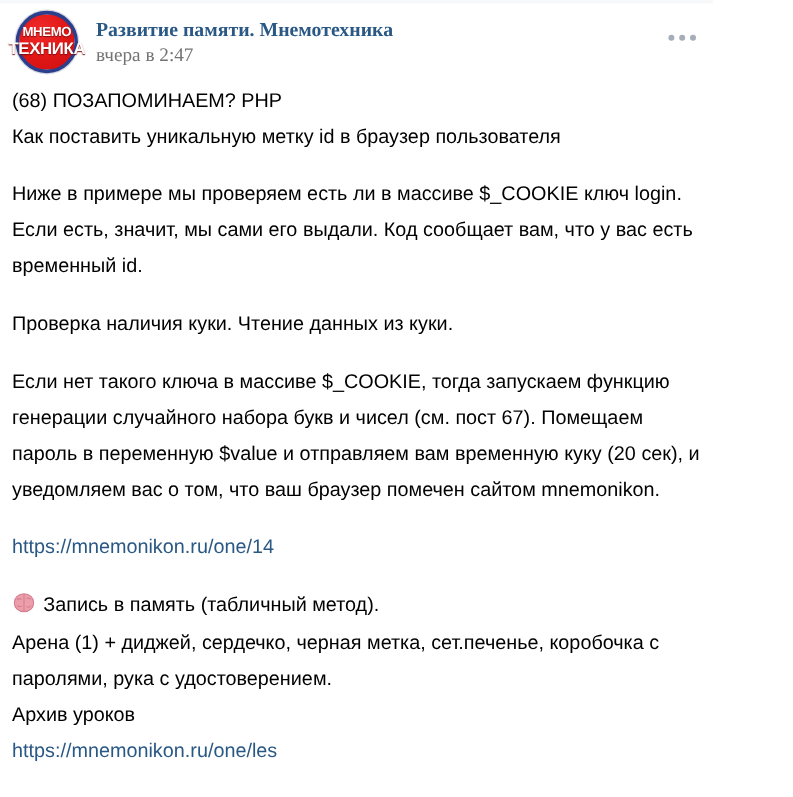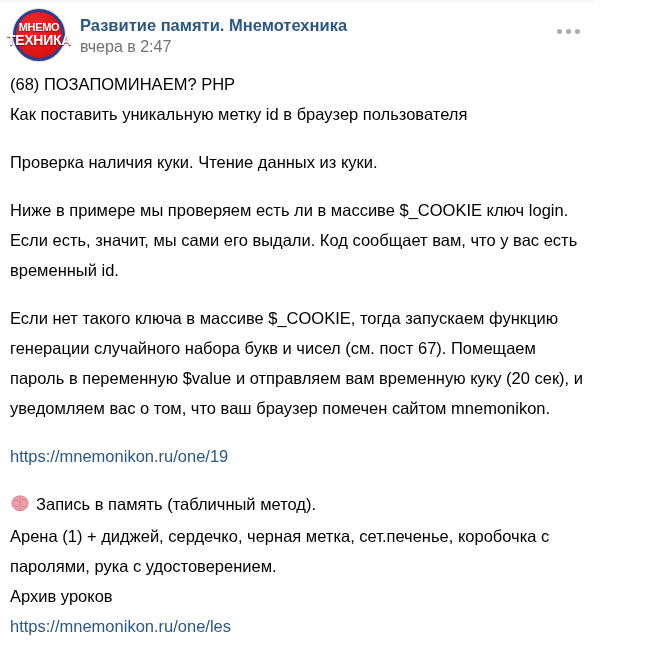--- a/index.html
+++ b/index.html
@@ -47,20 +47,21 @@
     font-weight: 700;
     text-align: center;
     line-height: 1.05;
     user-select: none;
   }
   .avatar-line1 { font-size: 11px; letter-spacing: -0.3px; text-shadow: 0 1px 1px #7a0c0c; }
   .avatar-line2 { font-size: 14px; letter-spacing: -0.3px; text-shadow: 0 1px 1px #7a0c0c; }
   .header-text {
     margin-left: 15px;
     padding-top: 5px;
+    font-family: Liberation Serif, serif;
   }
   .group-name {
     display: block;
     color: #2a5885;
     font-size: 16.5px;
     font-weight: 700;
     line-height: 22px;
     text-decoration: none;
     cursor: pointer;
   }
@@ -133,25 +134,25 @@
     <button class="menu-btn">
       <span class="dot"></span>
       <span class="dot"></span>
       <span class="dot"></span>
     </button>
   </div>
 
   <div class="post-text">
     <p>(68) ПОЗАПОМИНАЕМ? PHP
 Как поставить уникальную метку id в браузер пользователя</p>
+    <p>Ниже в примере мы проверяем есть ли в массиве $_COOKIE ключ login. Если есть, значит, мы сами его выдали. Код сообщает вам, что у вас есть временный id.</p>
     <p>Проверка наличия куки. Чтение данных из куки.</p>
-    <p>Ниже в примере мы проверяем есть ли в массиве $_COOKIE ключ login. Если есть, значит, мы сами его выдали. Код сообщает вам, что у вас есть временный id.</p>
     <p>Если нет такого ключа в массиве $_COOKIE, тогда запускаем функцию генерации случайного набора букв и чисел (см. пост 67). Помещаем пароль в переменную $value и отправляем вам временную куку (20 сек), и уведомляем вас о том, что ваш браузер помечен сайтом mnemonikon.</p>
     <div class="link-line">
-      <a>https://mnemonikon.ru/one/19</a>
+      <a>https://mnemonikon.ru/one/14</a>
     </div>
     <div class="tail-block">
       <div>
         <span class="brain-emoji">
           <svg width="20" height="17" viewBox="0 0 20 18" aria-hidden="true">
             <path d="M10 1 C5 1 1.5 4.2 1.5 8.7 C1.5 13.2 5 16.6 10 16.6 C15 16.6 18.5 13.2 18.5 8.7 C18.5 4.2 15 1 10 1 Z" fill="#ec9faa" stroke="#d57f90" stroke-width="1"></path>
             <path d="M10 1.5 L10 16.2" stroke="#d57f90" stroke-width="1" fill="none"></path>
             <path d="M3.8 6.2 Q5.8 4.2 7.8 6 M12.2 5.2 Q14.2 3.8 16 5.8 M4.2 11.2 Q6.2 13.2 8 11.6 M12.2 12.2 Q14.2 13.4 16 11.4" stroke="#d57f90" stroke-width="1" fill="none"></path>
           </svg>
         </span><span>Запись в память (табличный метод).</span>

